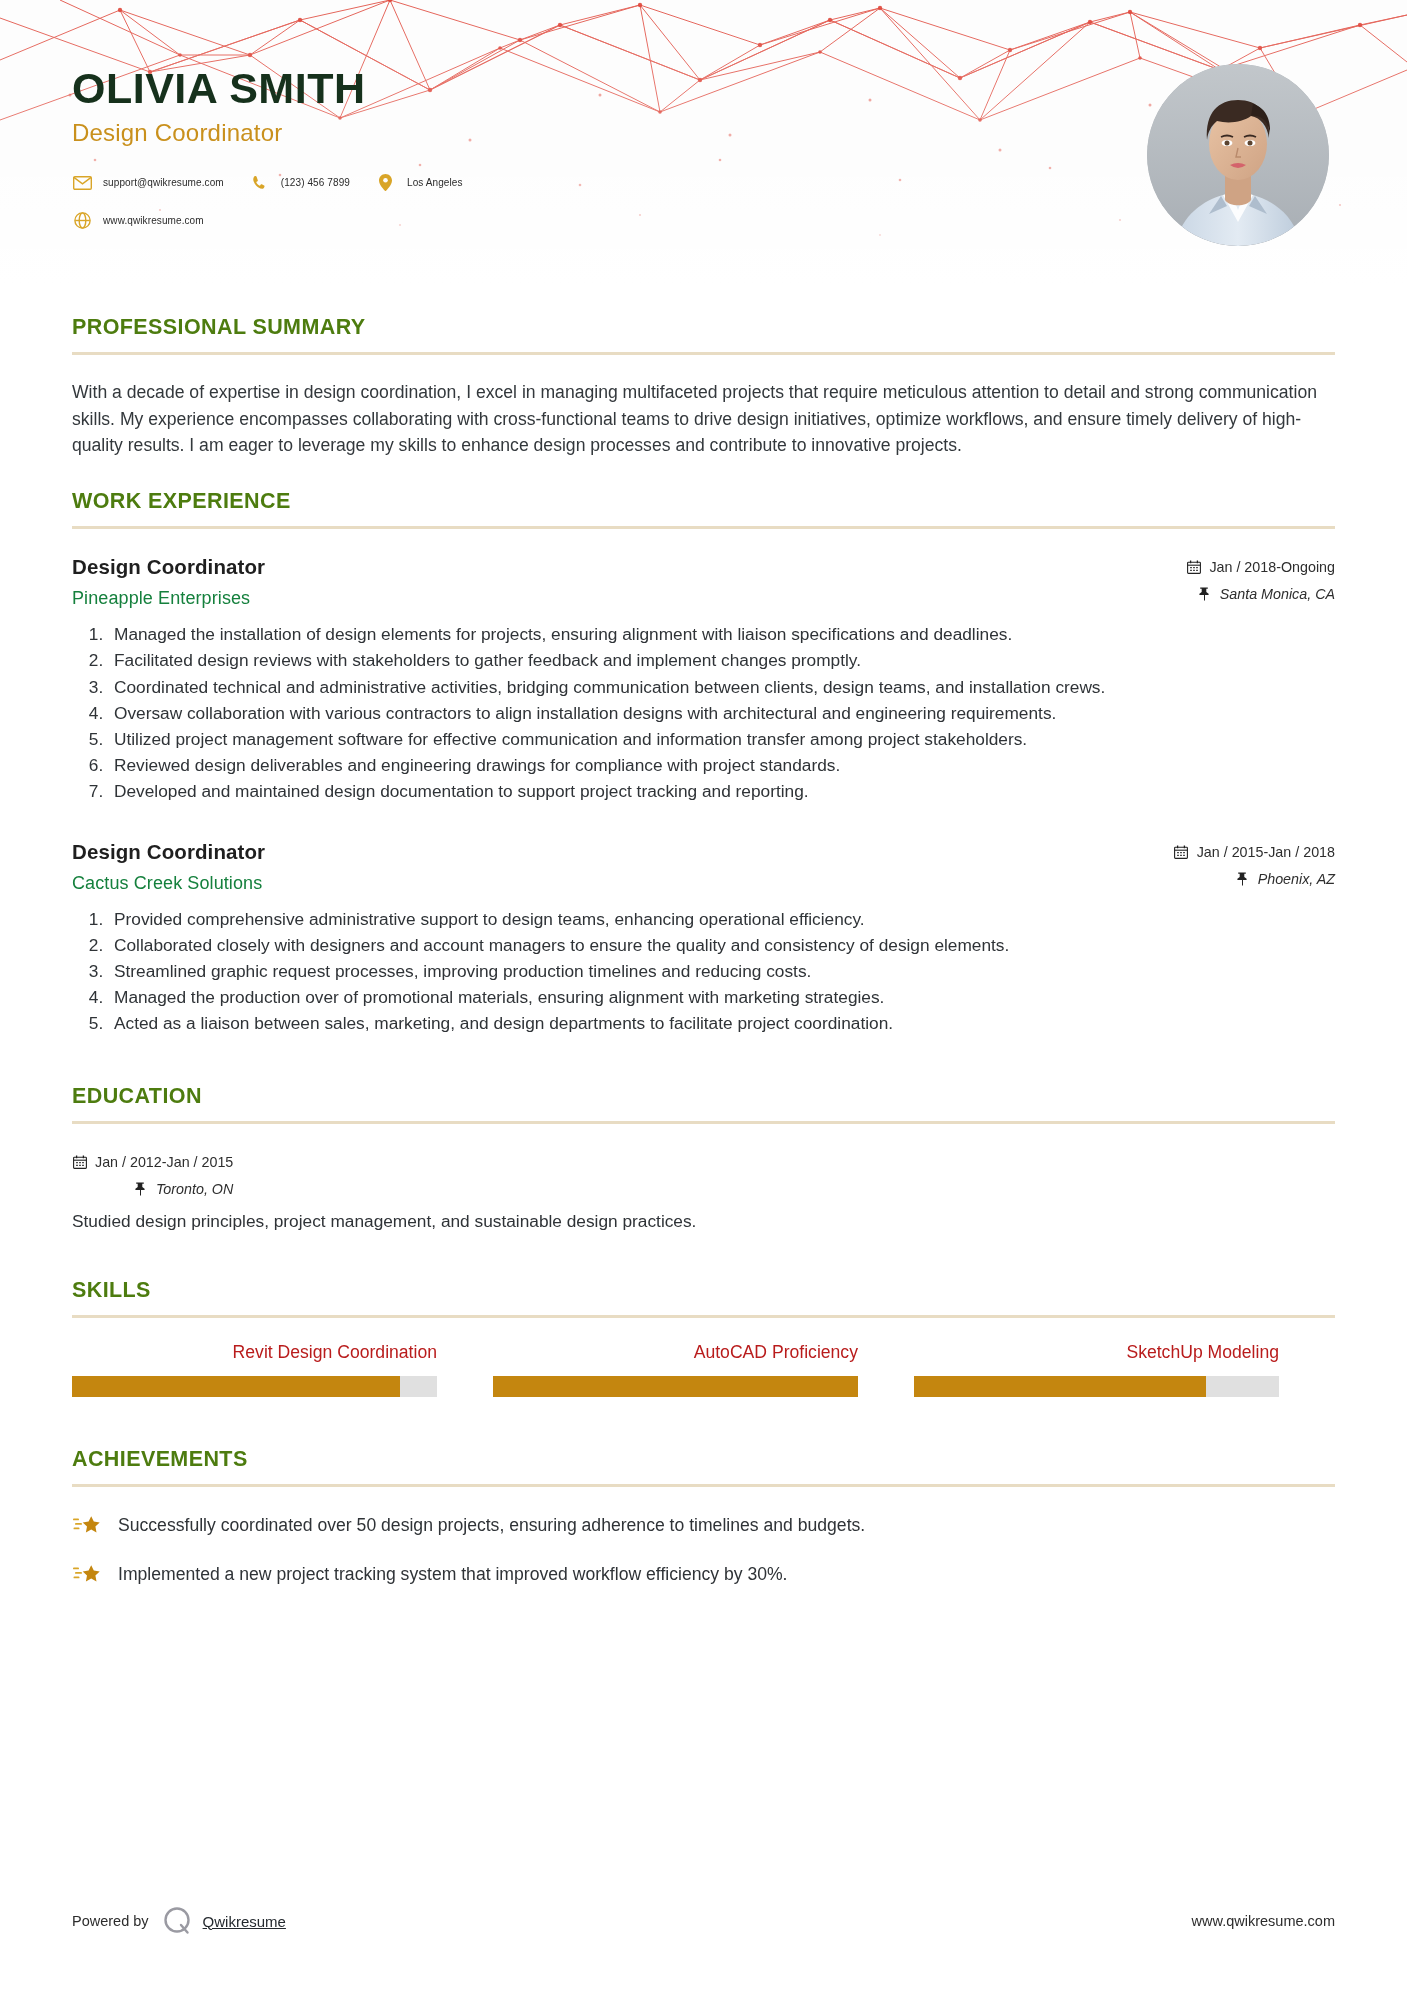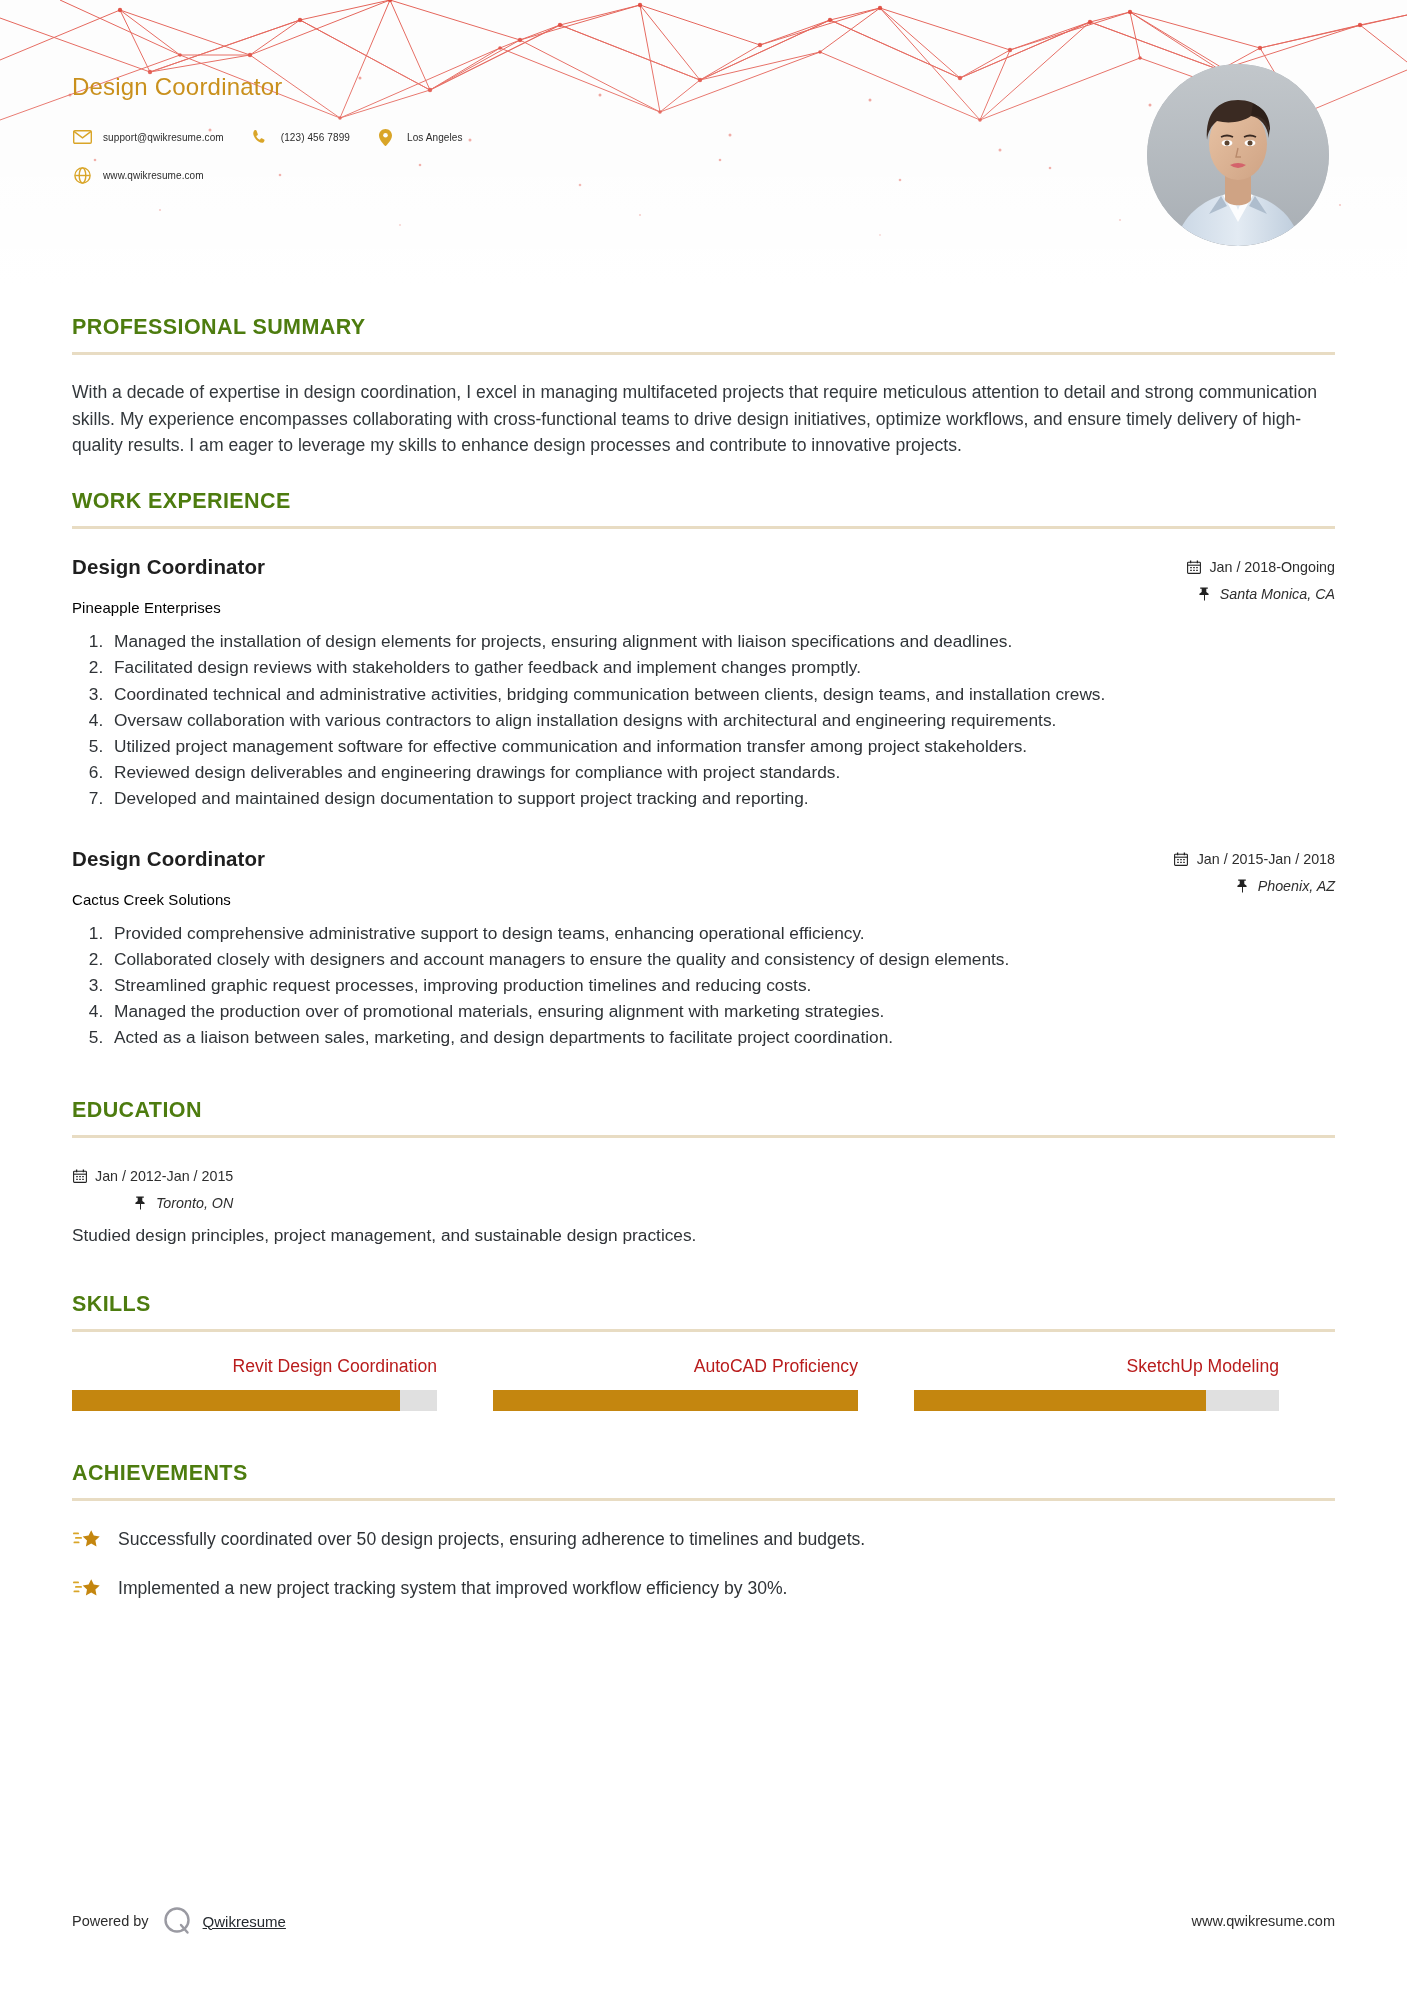--- a/index.html
+++ b/index.html
@@ -134,23 +134,23 @@
     align-items: flex-start;
   }
   .entry-left { flex: 1 1 auto; min-width: 0; }
   .entry-role {
     font-size: 20.5px;
     font-weight: 700;
     color: #1f1f1f;
     letter-spacing: 0.1px;
   }
   .entry-org {
-    margin-top: 20px;
-    font-size: 15px;
-    color: #000000;
+    margin-top: 9px;
+    font-size: 18px;
+    color: #15803d;
     letter-spacing: 0.1px;
   }
   .entry-right {
     flex: none;
     text-align: right;
     padding-top: 4px;
   }
   .meta-line {
     display: flex;
     align-items: center;
@@ -372,20 +372,21 @@
           <circle cx="400" cy="225" r="1.1"></circle>
         <circle cx="640" cy="215" r="1.1"></circle>
           <circle cx="880" cy="235" r="1.1"></circle>
         <circle cx="1120" cy="220" r="1.1"></circle>
           <circle cx="1340" cy="205" r="1.1"></circle>
       </g>
       <rect x="0" y="0" width="1407" height="285" fill="url(#fadeOut)"></rect>
     </svg>
 
     <div class="header-inner">
+      <div class="name">OLIVIA SMITH</div>
       <div class="job-title">Design Coordinator</div>
 
       <div class="contact-rows">
         <div class="contact-row">
 
           <div class="contact-item">
             <span class="contact-icon">
               <svg width="19" height="14" viewBox="0 0 19 14" fill="none" stroke="currentColor" stroke-width="1.4">
                 <rect x="0.7" y="0.7" width="17.6" height="12.6" rx="1.2"></rect>
                 <path d="M0.9 1.4 L9.5 7.8 L18.1 1.4"></path>

